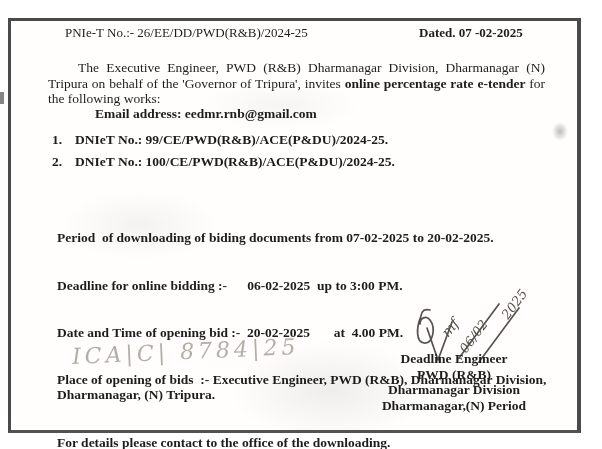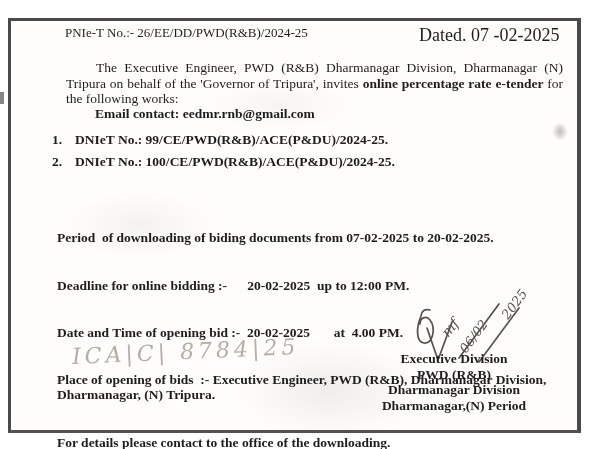--- a/index.html
+++ b/index.html
@@ -18,22 +18,22 @@
     background:radial-gradient(closest-side,rgba(90,90,90,.10),rgba(90,90,90,0));}
   .blotch.b2{left:60px;top:190px;width:160px;height:70px;
     background:radial-gradient(closest-side,rgba(90,90,90,.07),rgba(90,90,90,0));}
   .blotch.b3{left:200px;top:80px;width:160px;height:50px;
     background:radial-gradient(closest-side,rgba(90,90,90,.06),rgba(90,90,90,0));}
   .edge-mark{position:absolute;left:0;top:92px;width:4px;height:12px;background:#858585;}
   .smudge-right{position:absolute;left:552px;top:122px;width:16px;height:19px;
     background:radial-gradient(closest-side,rgba(110,110,110,.45),rgba(110,110,110,0));
     filter:blur(.6px);}
   .hdr-ref{position:absolute;left:65px;top:25px;font-size:13px;font-weight:normal;white-space:nowrap;}
-  .hdr-date{position:absolute;left:419px;top:25px;font-size:18px;font-weight:normal;white-space:nowrap;}
-  .intro{position:absolute;left:66px;top:60px;width:497px;margin:0;
+  .hdr-date{position:absolute;left:419px;top:25px;font-size:13px;font-weight:bold;white-space:nowrap;}
+  .intro{position:absolute;left:48px;top:60px;width:497px;margin:0;
     font-size:13.5px;line-height:15.6px;text-align:justify;text-indent:30px;}
   .email-line{position:absolute;left:95px;top:106px;font-size:13.5px;font-weight:bold;white-space:nowrap;}
   .u{}
   .works{position:absolute;left:52px;top:132px;font-size:13.5px;font-weight:bold;}
   .work-item{display:flex;margin-bottom:6px;white-space:nowrap;}
   .work-item .num{width:23px;}
   .details{position:absolute;left:57px;top:199px;width:503px;
     font-size:13.5px;font-weight:bold;line-height:15.7px;white-space:pre-wrap;}
   .pencil{position:absolute;left:72px;top:339px;font-size:22px;color:#b4aea6;
     font-style:italic;letter-spacing:4px;transform:rotate(-2.5deg);
@@ -54,36 +54,36 @@
   <div class="blotch b2"></div>
   <div class="blotch b3"></div>
   <div class="edge-mark"></div>
   <div class="smudge-right"></div>
 
   <div class="hdr-ref">PNIe-T No.:- 26/EE/DD/PWD(R&amp;B)/2024-25</div>
   <div class="hdr-date">Dated. 07 -02-2025</div>
 
   <p class="intro"><span>The Executive Engineer, PWD (R&amp;B) Dharmanagar Division, Dharmanagar (N) Tripura on behalf of the 'Governor of Tripura', invites </span><b>online percentage rate e-tender</b><span> for the following works:</span></p>
 
-  <div class="email-line"><span>Email contact: </span><span class="u">eedmr.rnb@gmail.com</span></div>
+  <div class="email-line"><span>Email address: </span><span class="u">eedmr.rnb@gmail.com</span></div>
 
   <div class="works">
     <div class="work-item">
       <span class="num">1.</span>
       <span>DNIeT No.: 99/CE/PWD(R&amp;B)/ACE(P&amp;DU)/2024-25.</span>
     </div>
     <div class="work-item">
       <span class="num">2.</span>
       <span>DNIeT No.: 100/CE/PWD(R&amp;B)/ACE(P&amp;DU)/2024-25.</span>
     </div>
   </div>
 
   <div class="details">
     <div>Period  of downloading of biding documents from 07-02-2025 to 20-02-2025.</div>
-    <div>Deadline for online bidding :-      20-02-2025  up to 12:00 PM.</div>
+    <div>Deadline for online bidding :-      06-02-2025  up to 3:00 PM.</div>
     <div>Date and Time of opening bid :-  20-02-2025       at  4.00 PM.</div>
     <div>Place of opening of bids  :- Executive Engineer, PWD (R&amp;B), Dharmanagar Division, Dharmanagar, (N) Tripura.</div>
     <div>For details please contact to the office of the downloading.</div>
     
     
   </div>
 
   <div class="pencil">ICA|C| 8784|25</div>
 
   <svg class="sign-svg" width="158" height="108" viewBox="0 0 158 108">
@@ -92,19 +92,19 @@
       <path d="M25,62 L36,94 L50,56"></path>
       <path d="M57,92 L97,38"></path>
       <path d="M77,96 L117,42"></path>
     </g>
     <text font-size="14" transform="translate(46,72) rotate(-50)">mf</text>
     <text font-size="13" transform="translate(64,88) rotate(-53)">06/02</text>
     <text font-size="13" transform="translate(106,54) rotate(-53)">2025</text>
   </svg>
 
   <div class="sigblock">
-    <div>Executive Division</div>
+    <div>Deadline Engineer</div>
     <div>PWD (R&amp;B)</div>
     <div>Dharmanagar Division</div>
     <div>Dharmanagar,(N) Period</div>
   </div>
 
 </div>
 
 </body></html>

